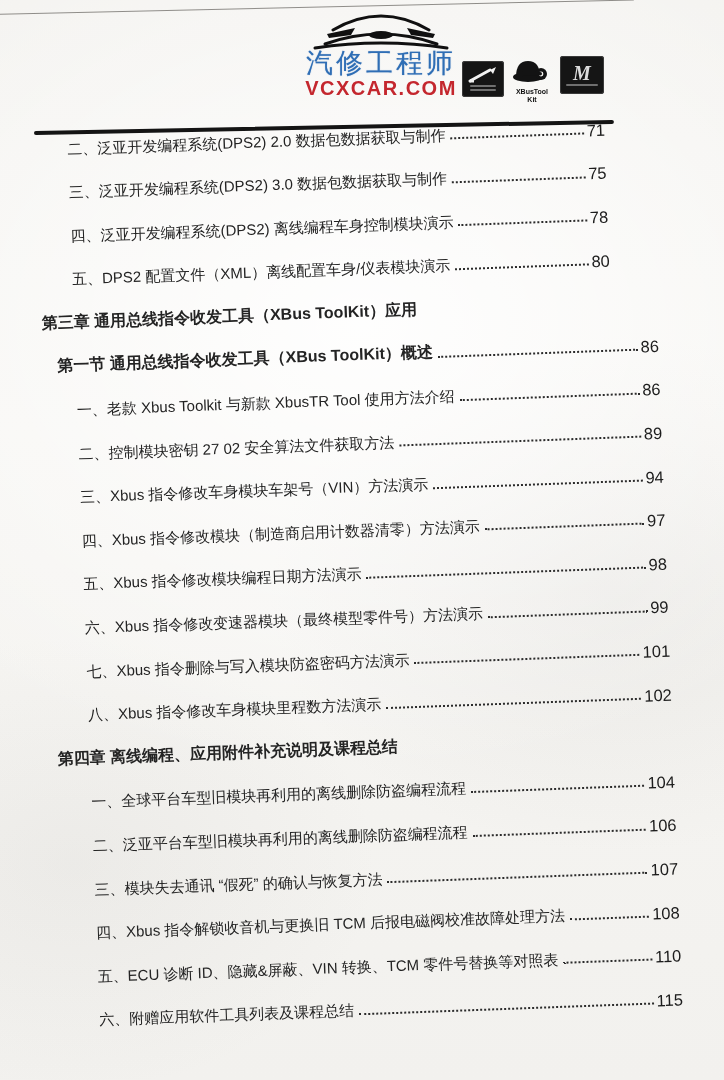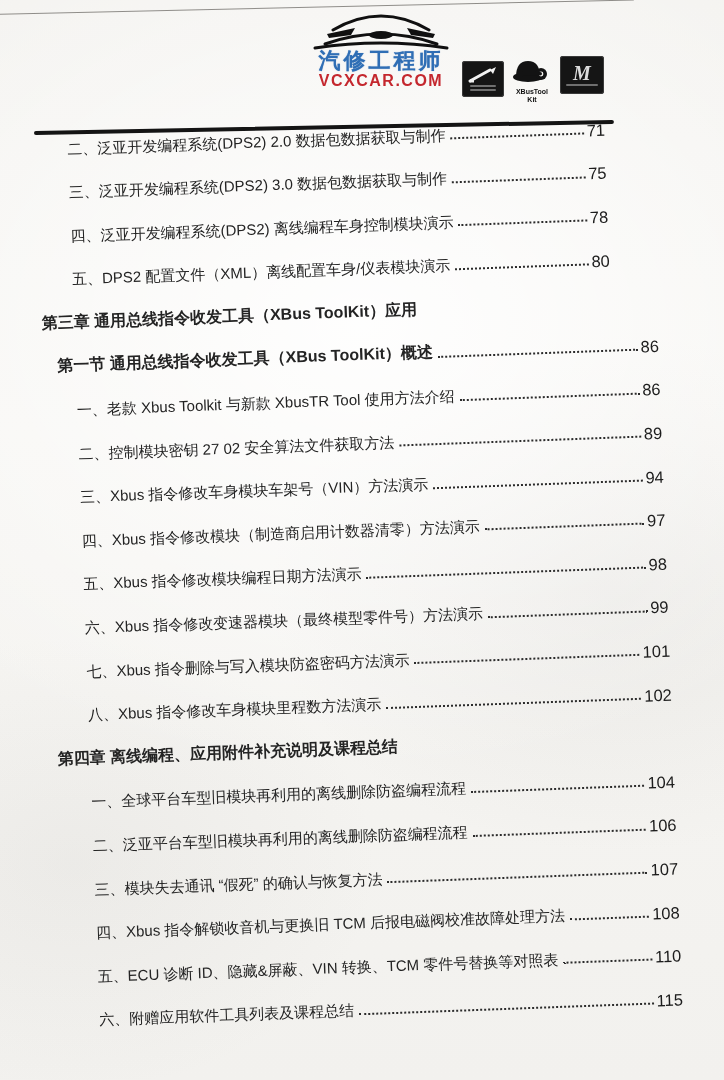--- a/index.html
+++ b/index.html
@@ -25,27 +25,27 @@
     position:absolute;left:34px;top:131px;width:580px;height:4px;
     background:#141414;border-radius:2px;
     transform:rotate(-1.1deg);transform-origin:left center;
   }
   
   .logo{
     position:absolute;left:296px;top:4px;width:170px;text-align:center;
   }
   .logo svg{display:block;margin:0 auto;}
   .brand-cn{
-    color:#2f6eb5;font-weight:bold;font-size:22px;letter-spacing:3px;
+    color:#2f6eb5;font-weight:normal;font-size:27px;letter-spacing:3px;
     line-height:1;margin-top:-2px;
     text-shadow:0 0 1px rgba(47,110,181,.55);
     white-space:nowrap;
   }
   .brand-url{
-    color:#c4272e;font-weight:bold;font-size:16px;letter-spacing:1.5px;
+    color:#c4272e;font-weight:bold;font-size:20px;letter-spacing:1.5px;
     line-height:1.15;white-space:nowrap;
   }
   .header-icons{position:absolute;left:460px;top:55px;width:150px;height:52px;}
   .hicon{position:absolute;}
   .icon-sq{
     width:42px;height:36px;background:#151515;border-radius:3px;
     display:flex;flex-direction:column;align-items:center;justify-content:center;
     box-shadow:0 0 0 1px #3a3a3a inset;
   }
   .icon-caption{

